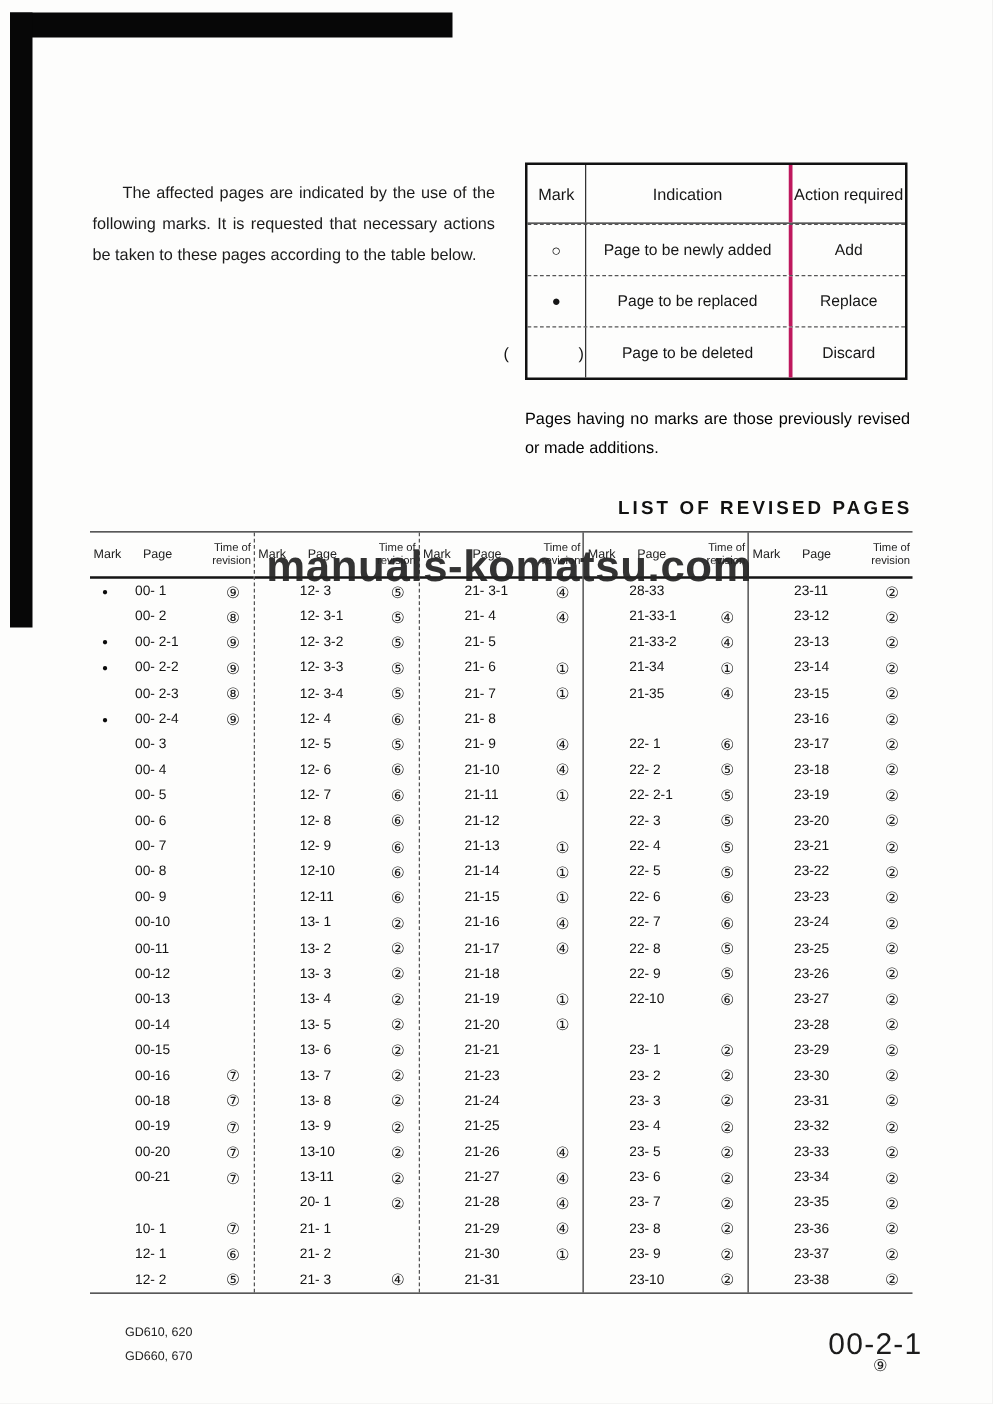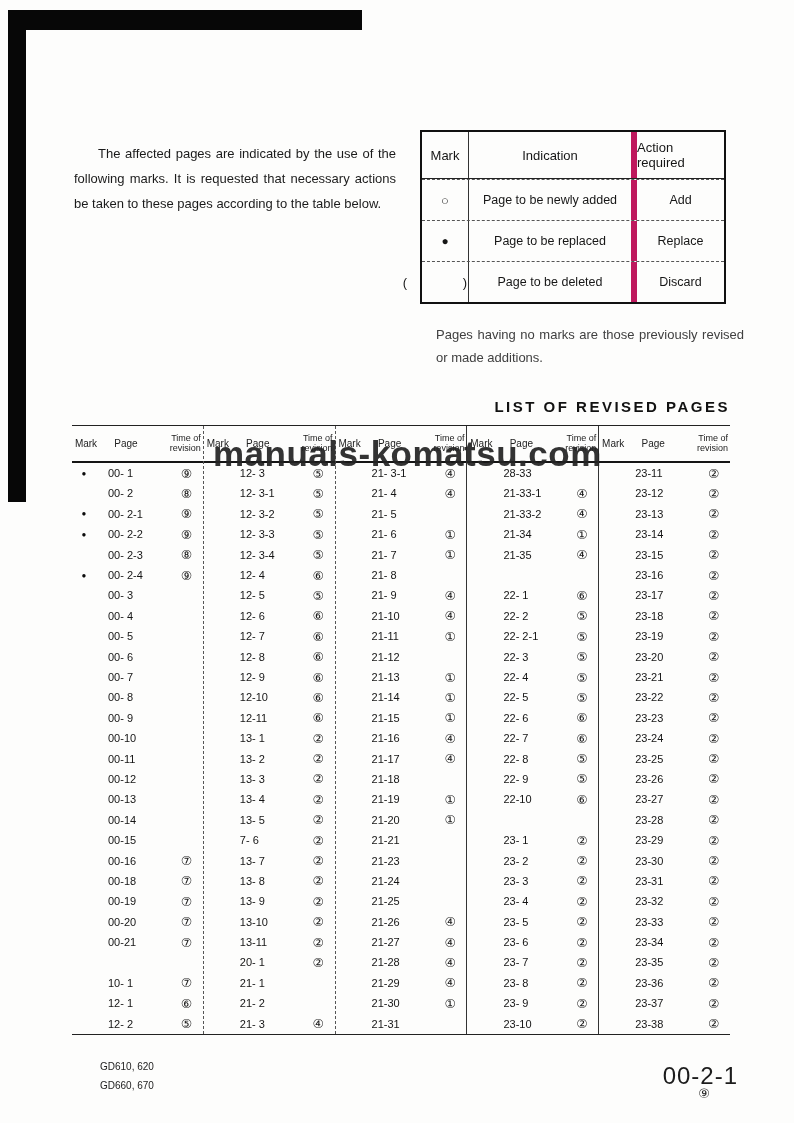--- a/index.html
+++ b/index.html
@@ -29,28 +29,28 @@
     border:2px solid #111;background:#fdfdfc;
     font-size:12.5px;
   }
   .legend .lrow{display:flex;align-items:center;}
   .legend .lrow.head{height:46px;font-size:13px;border-bottom:1px solid #222;}
   .legend .lrow.body{height:40px;border-top:1px dashed #555;}
   .legend .lrow.body:first-of-type{border-top:none;}
   .legend .c-mark{width:46px;text-align:center;white-space:pre;border-right:1px solid #333;align-self:stretch;display:flex;align-items:center;justify-content:center;}
   .legend .lrow.head .c-mark{border-right:1px solid #333;}
   .legend .c-ind{width:162px;text-align:center;}
-  .legend .c-act{flex:1;text-align:left;border-left:6px solid #be185d;align-self:stretch;display:flex;align-items:center;justify-content:center;}
+  .legend .c-act{flex:1;text-align:right;border-left:3px solid #be185d;align-self:stretch;display:flex;align-items:center;justify-content:center;}
   .legend .sym-circle{font-size:13px;}
   .legend .sym-dot{font-size:12px;}
   .legend .sym-paren{letter-spacing:26px;font-size:13px;text-indent:6px;}
 
   .note{
-    position:absolute;left:436px;top:310px;width:308px;
-    font-size:13px;line-height:23px;text-align:justify;color:#404040;
+    position:absolute;left:420px;top:310px;width:308px;
+    font-size:13px;line-height:23px;text-align:justify;color:#000000;
   }
 
   .list-title{
     position:absolute;left:72px;top:398px;width:658px;
     text-align:right;font-size:15px;font-weight:bold;letter-spacing:2.5px;
     color:#111;
   }
 
   
   .rv-table{
@@ -369,21 +369,21 @@
           <span class="c-pg">13- 4</span>
           <span class="c-rv">②</span>
         </div>
         <div class="rv-row">
           <span class="c-mk"></span>
           <span class="c-pg">13- 5</span>
           <span class="c-rv">②</span>
         </div>
         <div class="rv-row">
           <span class="c-mk"></span>
-          <span class="c-pg">7- 6</span>
+          <span class="c-pg">13- 6</span>
           <span class="c-rv">②</span>
         </div>
         <div class="rv-row">
           <span class="c-mk"></span>
           <span class="c-pg">13- 7</span>
           <span class="c-rv">②</span>
         </div>
         <div class="rv-row">
           <span class="c-mk"></span>
           <span class="c-pg">13- 8</span>

